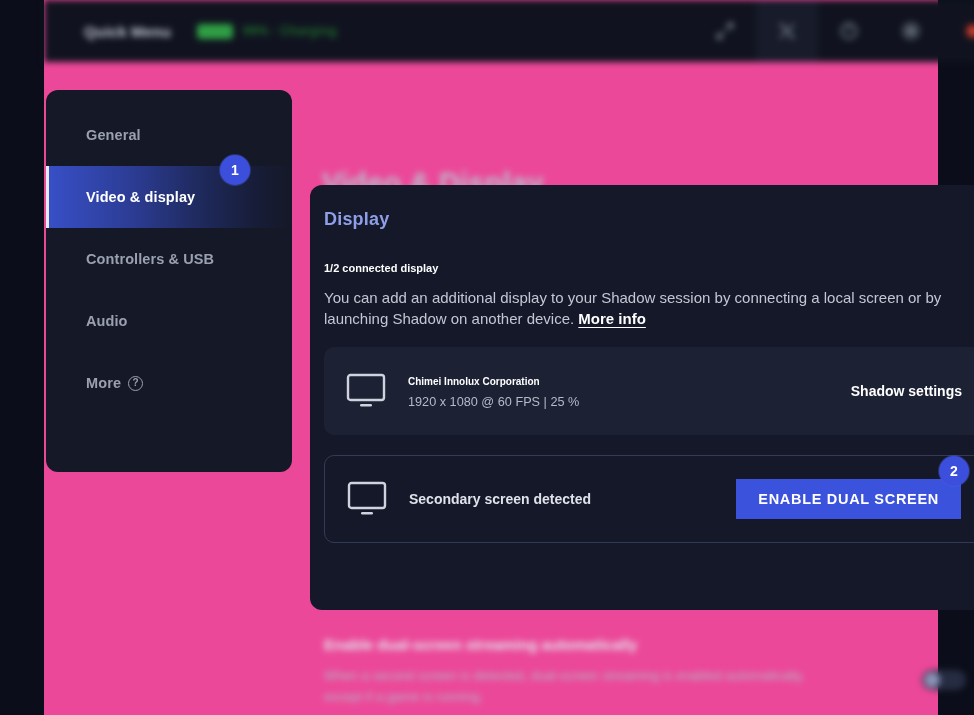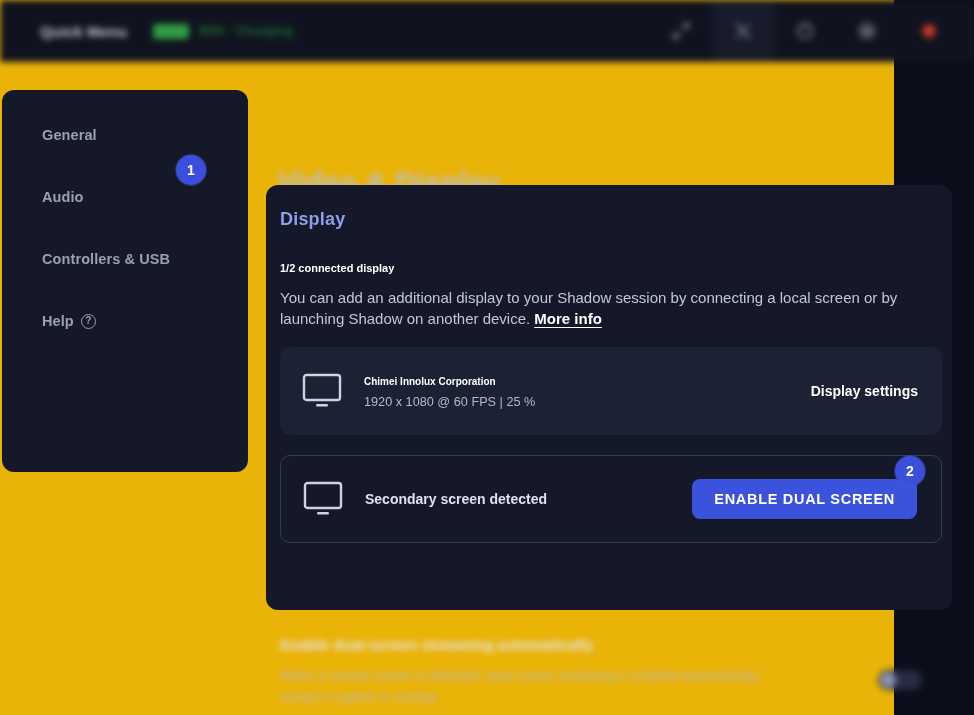--- a/index.html
+++ b/index.html
@@ -11,21 +11,22 @@
     background: #0b0e1a;
     font-family: "Liberation Sans", sans-serif;
     -webkit-font-smoothing: antialiased;
   }
 
   
   .app {
     position: relative;
     width: 894px;
     height: 715px;
-    background: #eab308;
+    background: #ec4899;
+    margin-left: 44px;
   }
 
   
   .topbar {
     position: absolute;
     top: 0; left: 0;
     width: 974px;
     height: 62px;
     background: #10131f;
     display: flex;
@@ -256,21 +257,21 @@
     flex: 0 0 auto;
     font-size: 14px;
     font-weight: 700;
     color: #ffffff;
   }
   .btn-primary {
     flex: 0 0 auto;
     background: #3b52dd;
     color: #ffffff;
     border: none;
-    border-radius: 8px;
+    border-radius: 0;
     height: 40px;
     padding: 0 22px;
     font-family: "Liberation Sans", sans-serif;
     font-size: 14.5px;
     font-weight: 700;
     letter-spacing: .7px;
     cursor: pointer;
   }
 
   
@@ -361,29 +362,32 @@
             <circle cx="12" cy="12" r="7.5" fill="currentColor"></circle>
           </svg>
       </div>
     </div>
   </div>
 
   <div class="sidebar">
     <div class="nav-item">
       <span>General</span>
     </div>
+    <div class="nav-item active">
+      <span>Video &amp; display</span>
+    </div>
+    <div class="nav-item">
+      <span>Controllers &amp; USB</span>
+    </div>
     <div class="nav-item">
       <span>Audio</span>
     </div>
     <div class="nav-item">
-      <span>Controllers &amp; USB</span>
-    </div>
-    <div class="nav-item">
       <span class="nav-help">
-        <span>Help</span>
+        <span>More</span>
         <span class="help-q">?</span>
       </span>
     </div>
   </div>
 
   <div class="badge" id="badge-1">1</div>
   <div class="badge" id="badge-2">2</div>
 
   <div class="main">
 
@@ -408,21 +412,21 @@
         <span class="mon-icon">
           <svg width="40" height="36" viewBox="0 0 40 36" fill="none" stroke="currentColor" stroke-width="2.4">
             <rect x="2" y="2" width="36" height="25" rx="2.5"></rect>
             <rect x="14" y="31" width="12" height="2.6" rx="1.3" fill="currentColor" stroke="none"></rect>
           </svg>
         </span>
         <span class="disp-text">
           <span class="disp-name" style="display:block">Chimei Innolux Corporation</span>
           <span class="disp-meta" style="display:block">1920 x 1080 @ 60 FPS  |  25 %</span>
         </span>
-        <span class="disp-action">Display settings</span>
+        <span class="disp-action">Shadow settings</span>
       </div>
 
       <div class="disp-card outline">
         <span class="mon-icon">
           <svg width="40" height="36" viewBox="0 0 40 36" fill="none" stroke="currentColor" stroke-width="2.4">
             <rect x="2" y="2" width="36" height="25" rx="2.5"></rect>
             <rect x="14" y="31" width="12" height="2.6" rx="1.3" fill="currentColor" stroke="none"></rect>
           </svg>
         </span>
         <span class="disp-text">

